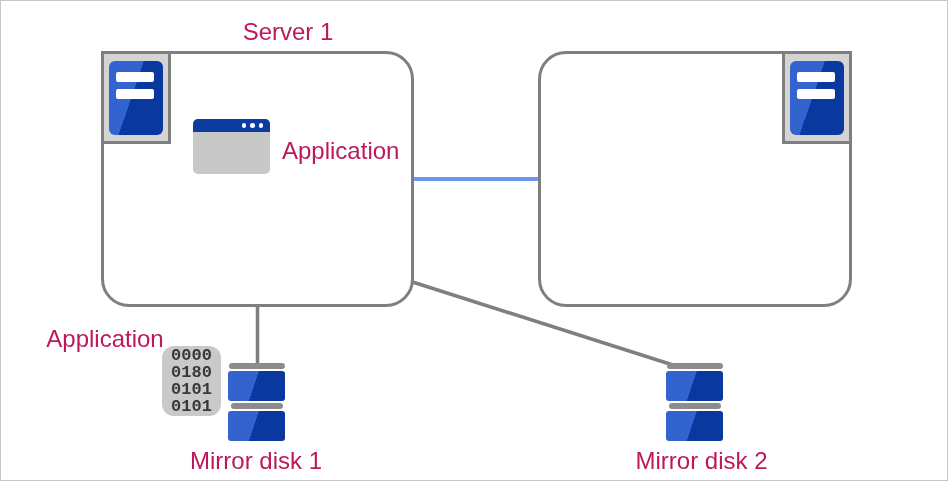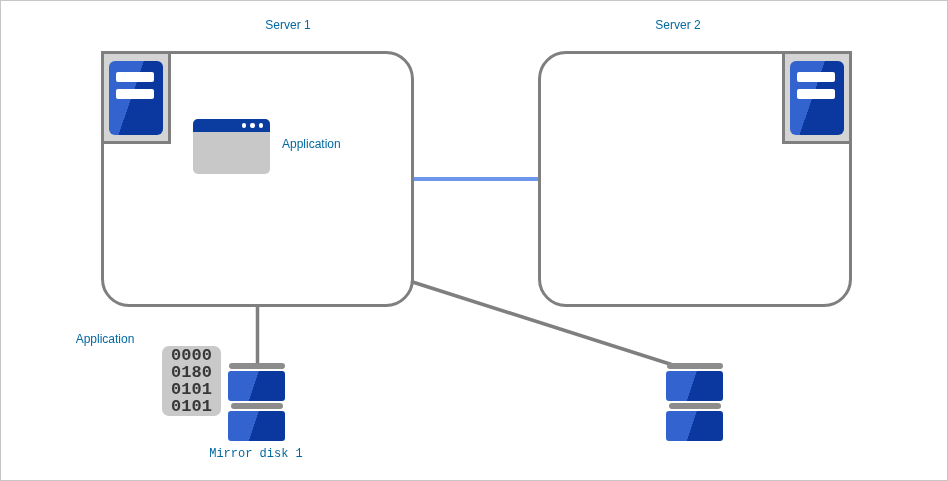--- a/index.html
+++ b/index.html
@@ -10,31 +10,31 @@
     position: relative;
     width: 948px;
     height: 481px;
     background: #ffffff;
     border: 1px solid var(--canvas-border, #c6c6c6);
     overflow: hidden;
   }
 
   .lbl {
     position: absolute;
-    color: #0369a1;
-    font-size: 12px;
+    color: #be185d;
+    font-size: 24px;
     text-align: center;
     white-space: nowrap;
     z-index: 4;
   }
   #server1-title { left: 187px; top: 17px; width: 200px; }
   #server2-title { left: 577px; top: 17px; width: 200px; }
   #application-label { left: 281px; top: 136px; text-align: left; }
   #initial-data { left: 36px; top: 327px; width: 136px; line-height: 22px; }
-  #disk1-label { left: 185px; top: 446px; width: 140px; font-family: Liberation Mono, monospace; }
+  #disk1-label { left: 185px; top: 446px; width: 140px; }
   #disk2-label { left: 628px; top: 446px; width: 145px; }
 
   .box {
     position: absolute;
     border: 3px solid var(--box-border, #7f7f7f);
     border-radius: 28px;
     background: #ffffff;
     z-index: 1;
   }
   #server1-box { left: 100px; top: 50px; width: 313px; height: 256px; }
@@ -91,21 +91,21 @@
     padding-right: 7px;
   }
   .dot { width: 4.5px; height: 4.5px; border-radius: 50%; background: #ffffff; }
 
   
   #binary-box {
     position: absolute;
     left: 161px; top: 345px;
     width: 59px; height: 70px;
     background: var(--binary-box-fill, #c9c9c9);
-    border-radius: 7px;
+    border-radius: 12px;
     z-index: 3;
     text-align: center;
     padding-top: 1px;
   }
   .brow {
     font-family: "Liberation Mono", monospace;
     font-weight: bold;
     font-size: 17px;
     line-height: 17px;
     color: var(--binary-text, #383838);
@@ -134,21 +134,20 @@
 
 <div class="frame">
 
   <svg class="connectors" width="948" height="481" viewBox="0 0 948 481">
     <line class="conn-blue" x1="413" y1="178" x2="537" y2="178"></line>
     <line class="conn-gray" x1="256.5" y1="304" x2="256.5" y2="364"></line>
     <line class="conn-gray" x1="411.5" y1="281" x2="672" y2="364" stroke-linecap="round"></line>
   </svg>
 
   <div class="lbl" id="server1-title">Server 1</div>
-  <div class="lbl" id="server2-title">Server 2</div>
 
   <div class="box" id="server1-box"></div>
   <div class="box" id="server2-box"></div>
 
   <div class="host" id="host1">
     <div class="tower">
       <div class="slot s1"></div>
       <div class="slot s2"></div>
     </div>
   </div>
@@ -185,14 +184,15 @@
     <div class="disk-sec"></div>
   </div>
   <div class="lbl" id="disk1-label">Mirror disk 1</div>
 
   <div class="disk" id="disk2">
     <div class="disk-bar"></div>
     <div class="disk-sec"></div>
     <div class="disk-bar inner"></div>
     <div class="disk-sec"></div>
   </div>
+  <div class="lbl" id="disk2-label">Mirror disk 2</div>
 
 </div>
 
 </body></html>

